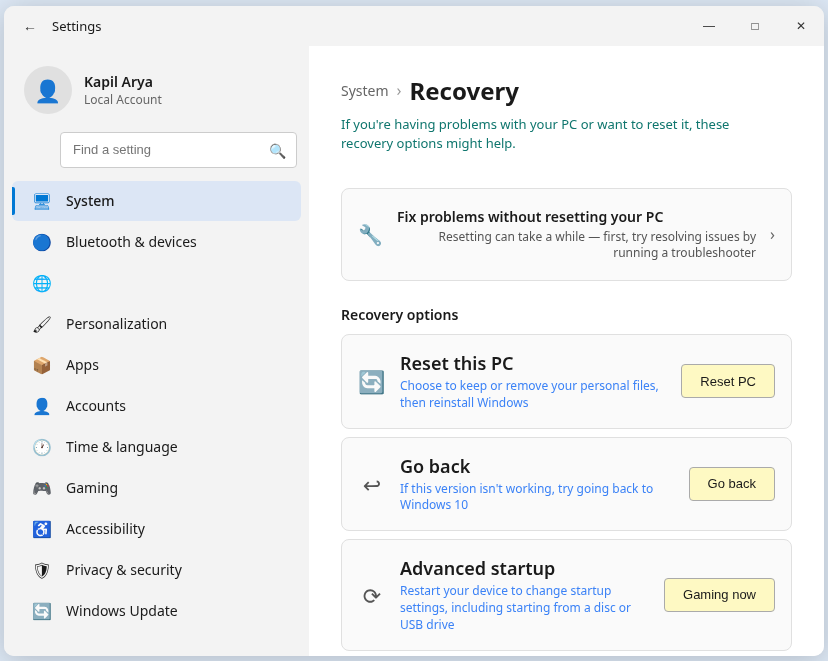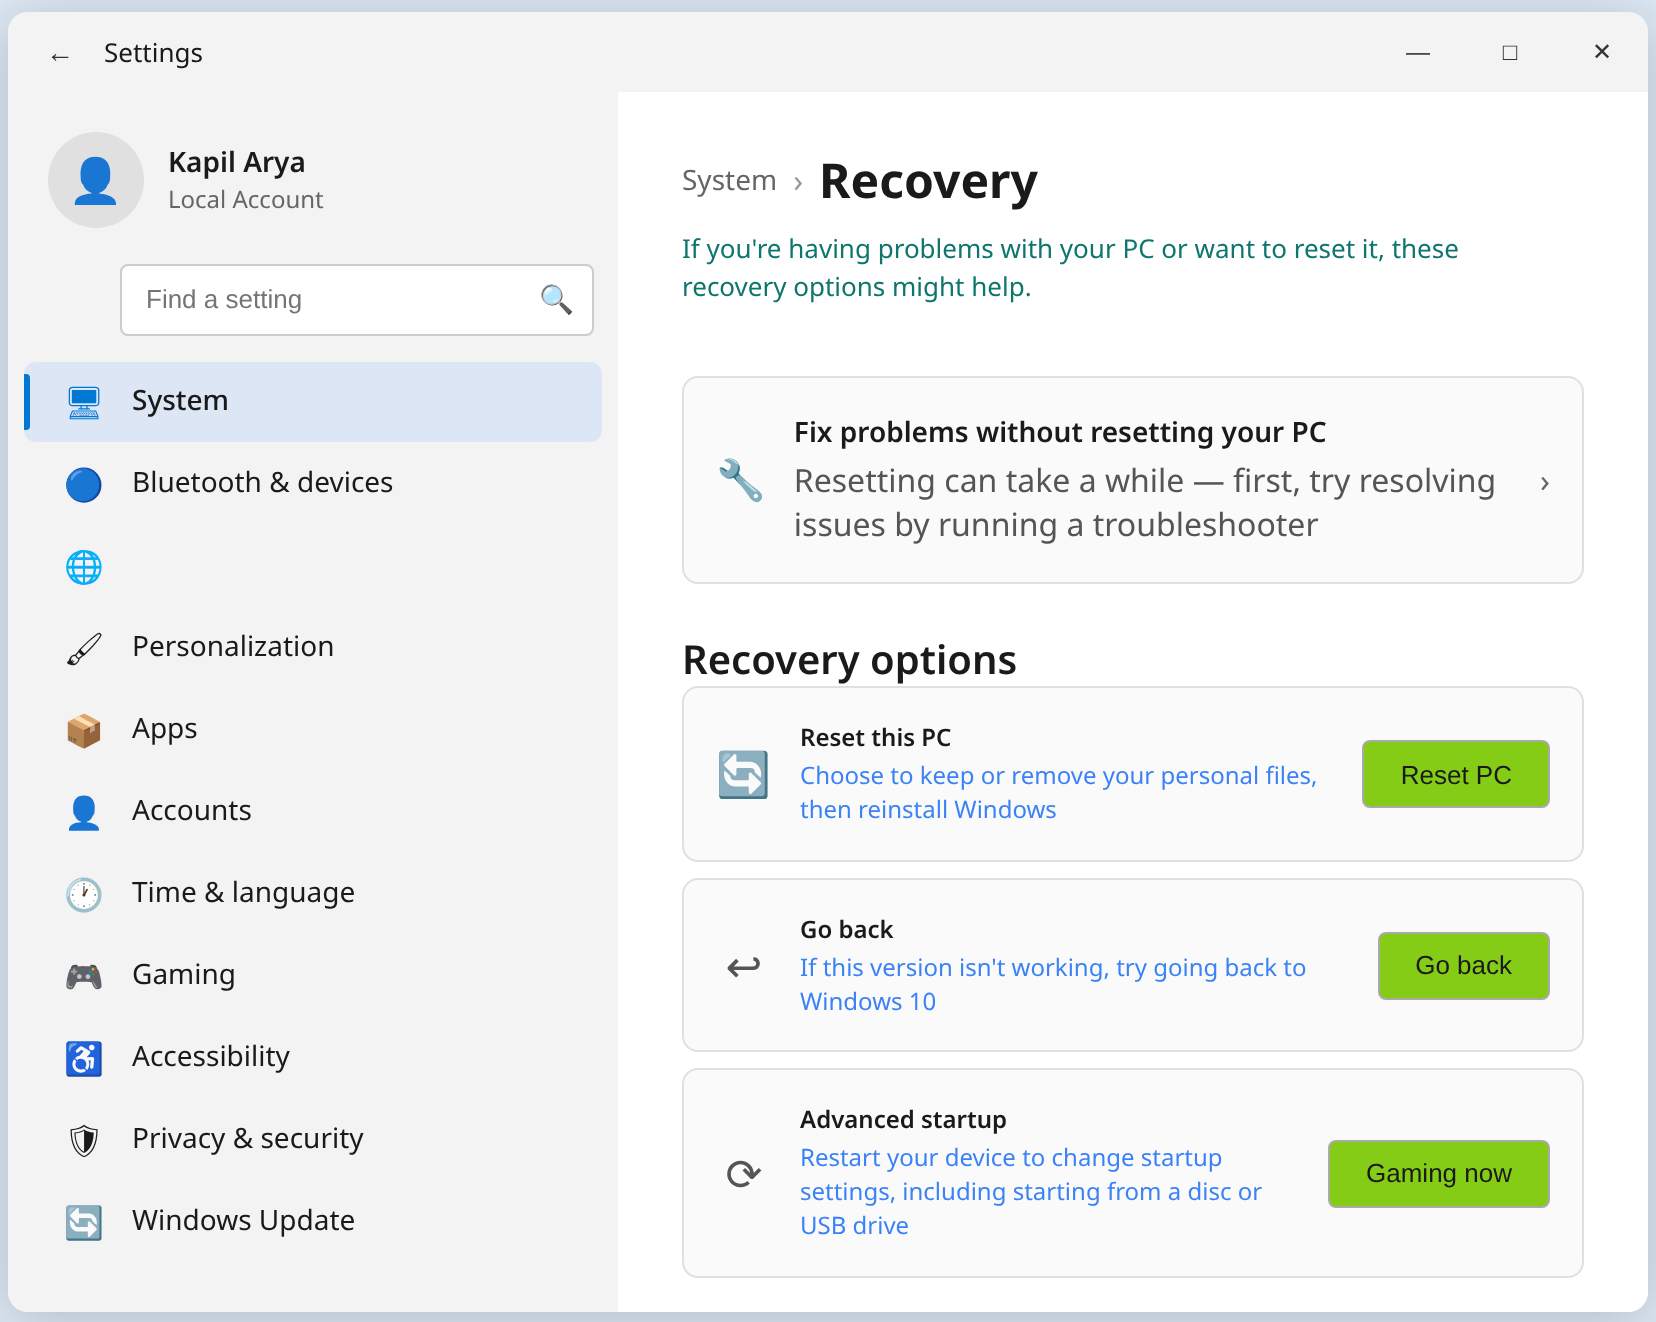--- a/index.html
+++ b/index.html
@@ -211,32 +211,34 @@
       flex-shrink: 0;
     }
     .fix-card-text { flex: 1; }
     .fix-card-title {
       font-size: 14px;
       font-weight: 600;
       color: #1a1a1a;
       margin-bottom: 3px;
     }
     .fix-card-desc {
-      font-size: 16px;
+      font-size: 12px;
       color: #555;
       line-height: 1.4;
+      text-align: right;
     }
     .fix-card-arrow {
       font-size: 16px;
       color: #666;
     }
     .section-title {
-      font-size: 20px;
+      font-size: 14px;
       font-weight: 600;
       color: #1a1a1a;
+      margin-bottom: 10px;
     }
     
     .option-card {
       border: 1px solid #e0e0e0;
       border-radius: 8px;
       padding: 16px;
       display: flex;
       align-items: center;
       gap: 14px;
       margin-bottom: 8px;
@@ -244,36 +246,36 @@
     }
     .option-icon {
       font-size: 22px;
       color: #555;
       flex-shrink: 0;
       width: 28px;
       text-align: center;
     }
     .option-text { flex: 1; }
     .option-title {
-      font-size: 12px;
+      font-size: 18px;
       font-weight: 600;
       color: #1a1a1a;
       margin-bottom: 3px;
     }
     .option-desc {
       font-size: 12px;
       color: #3b82f6;
       line-height: 1.4;
     }
     .option-btn {
       height: 34px;
       padding: 0 18px;
       border: 1px solid #aaa;
       border-radius: 4px;
-      background: #84cc16;
+      background: #fef9c3;
       font-size: 13px;
       cursor: pointer;
       white-space: nowrap;
       color: #1a1a1a;
       flex-shrink: 0;
     }
     .get-help {
       display: flex;
       align-items: center;
       gap: 8px;

